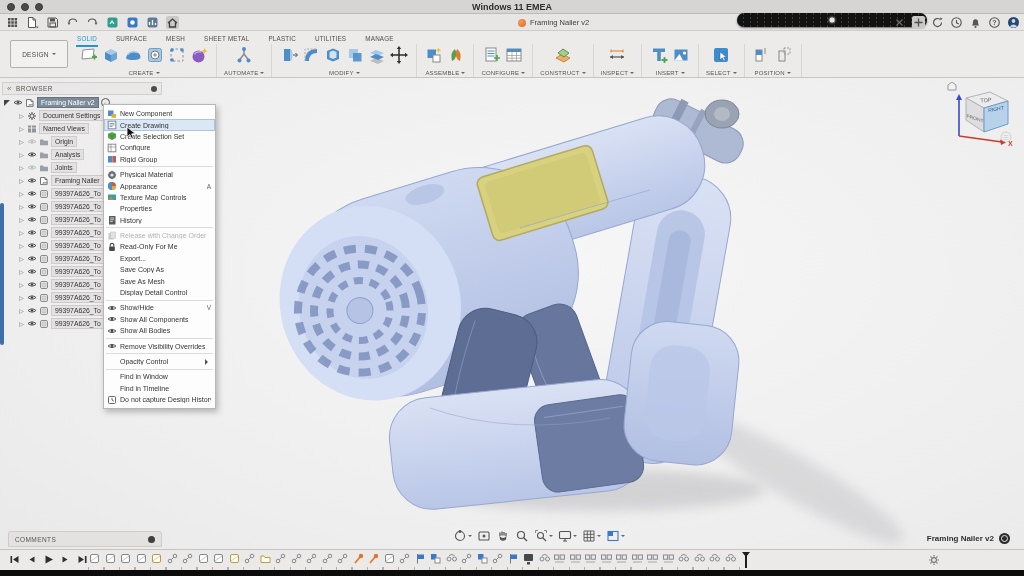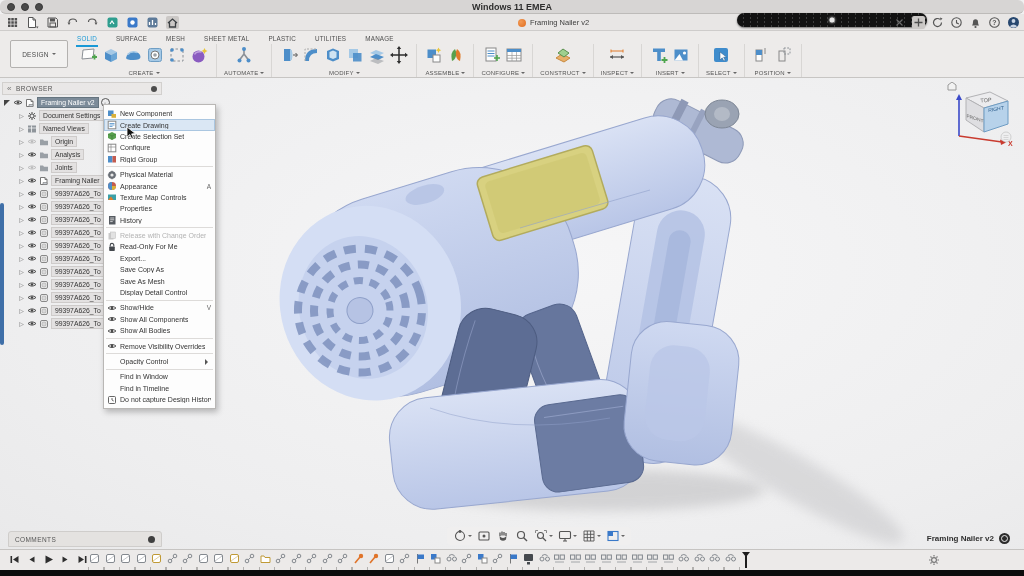--- a/index.html
+++ b/index.html
@@ -1,21 +1,21 @@
 <!DOCTYPE html>
 <html><head>
 <meta charset="utf-8">
 <style>
   * { margin:0; padding:0; box-sizing:border-box; }
   html,body { width:1024px; height:576px; overflow:hidden; }
   body { font-family:"Liberation Sans", sans-serif; background:#000; position:relative; }
   .screen { position:absolute; inset:0; background:#f1f1f2; }
 
   
-  .titlebar { position:absolute; left:0; top:0; width:1024px; height:14px; background:#d7d5d4; border-bottom:1px solid #bdbbb9; display:flex; align-items:center;border-radius:6px; }
+  .titlebar { position:absolute; left:0; top:0; width:1024px; height:14px; background:#d7d5d4; border-bottom:1px solid #bdbbb9; display:flex; align-items:center; }
   .traffic { display:flex; gap:6px; margin-left:7px; }
   .light { width:8px; height:8px; border-radius:50%; background:#4a4a4a; border:1px solid #3a3a3a; }
   .win-title { position:absolute; left:0; right:0; text-align:center; font-size:9px; font-weight:bold; color:#2e2e2e; }
 
   
   .appbar { position:absolute; left:0; top:14px; width:1024px; height:17px; background:#e8e6e5; border-bottom:1px solid #cecccb; }
   .appbar-left { position:absolute; left:6px; top:0; height:17px; display:flex; align-items:center; gap:7px; }
   .abicon { width:13px; height:13px; display:block; }
   .abicon.pressed-bg { background:#cbc8c6; border-radius:2px; }
   .doc-tab { position:absolute; left:512px; top:1px; height:15px; display:flex; align-items:center; gap:4px; padding:0 6px; }

